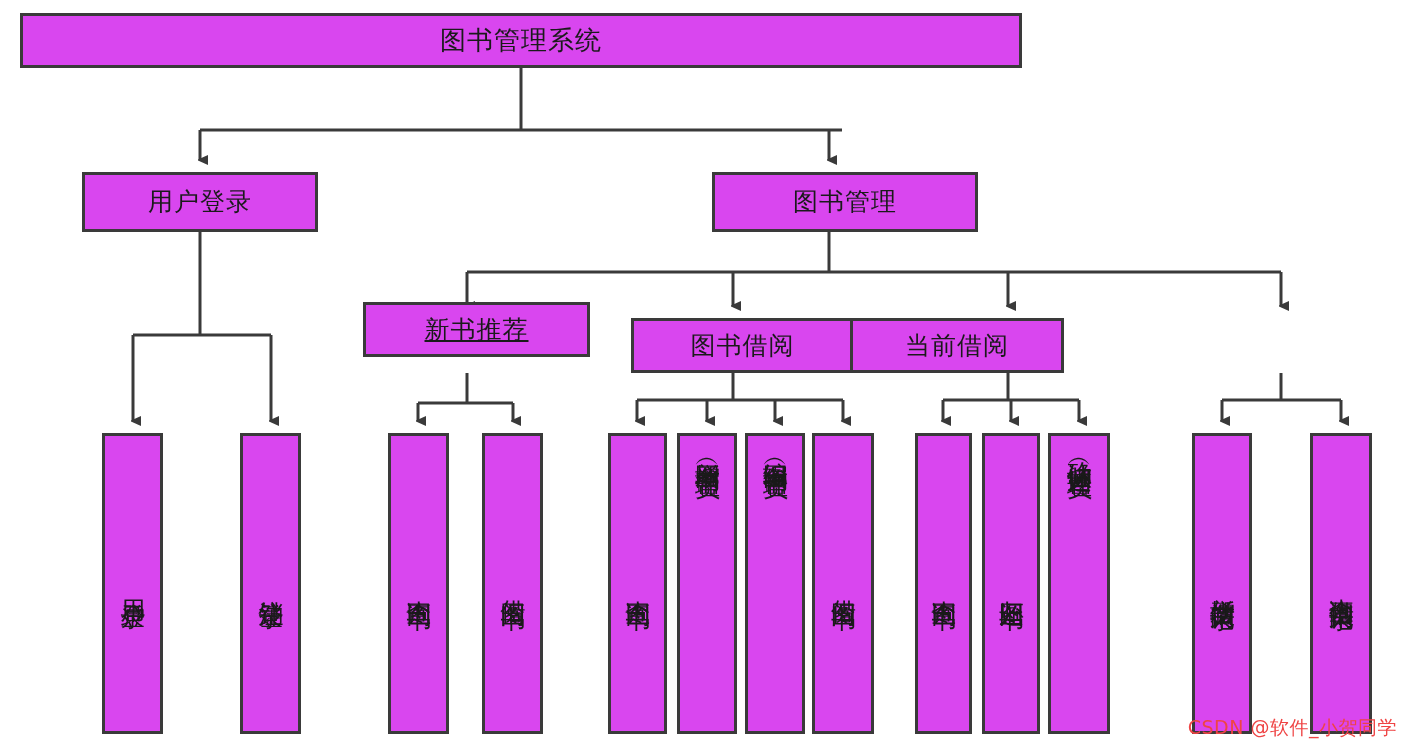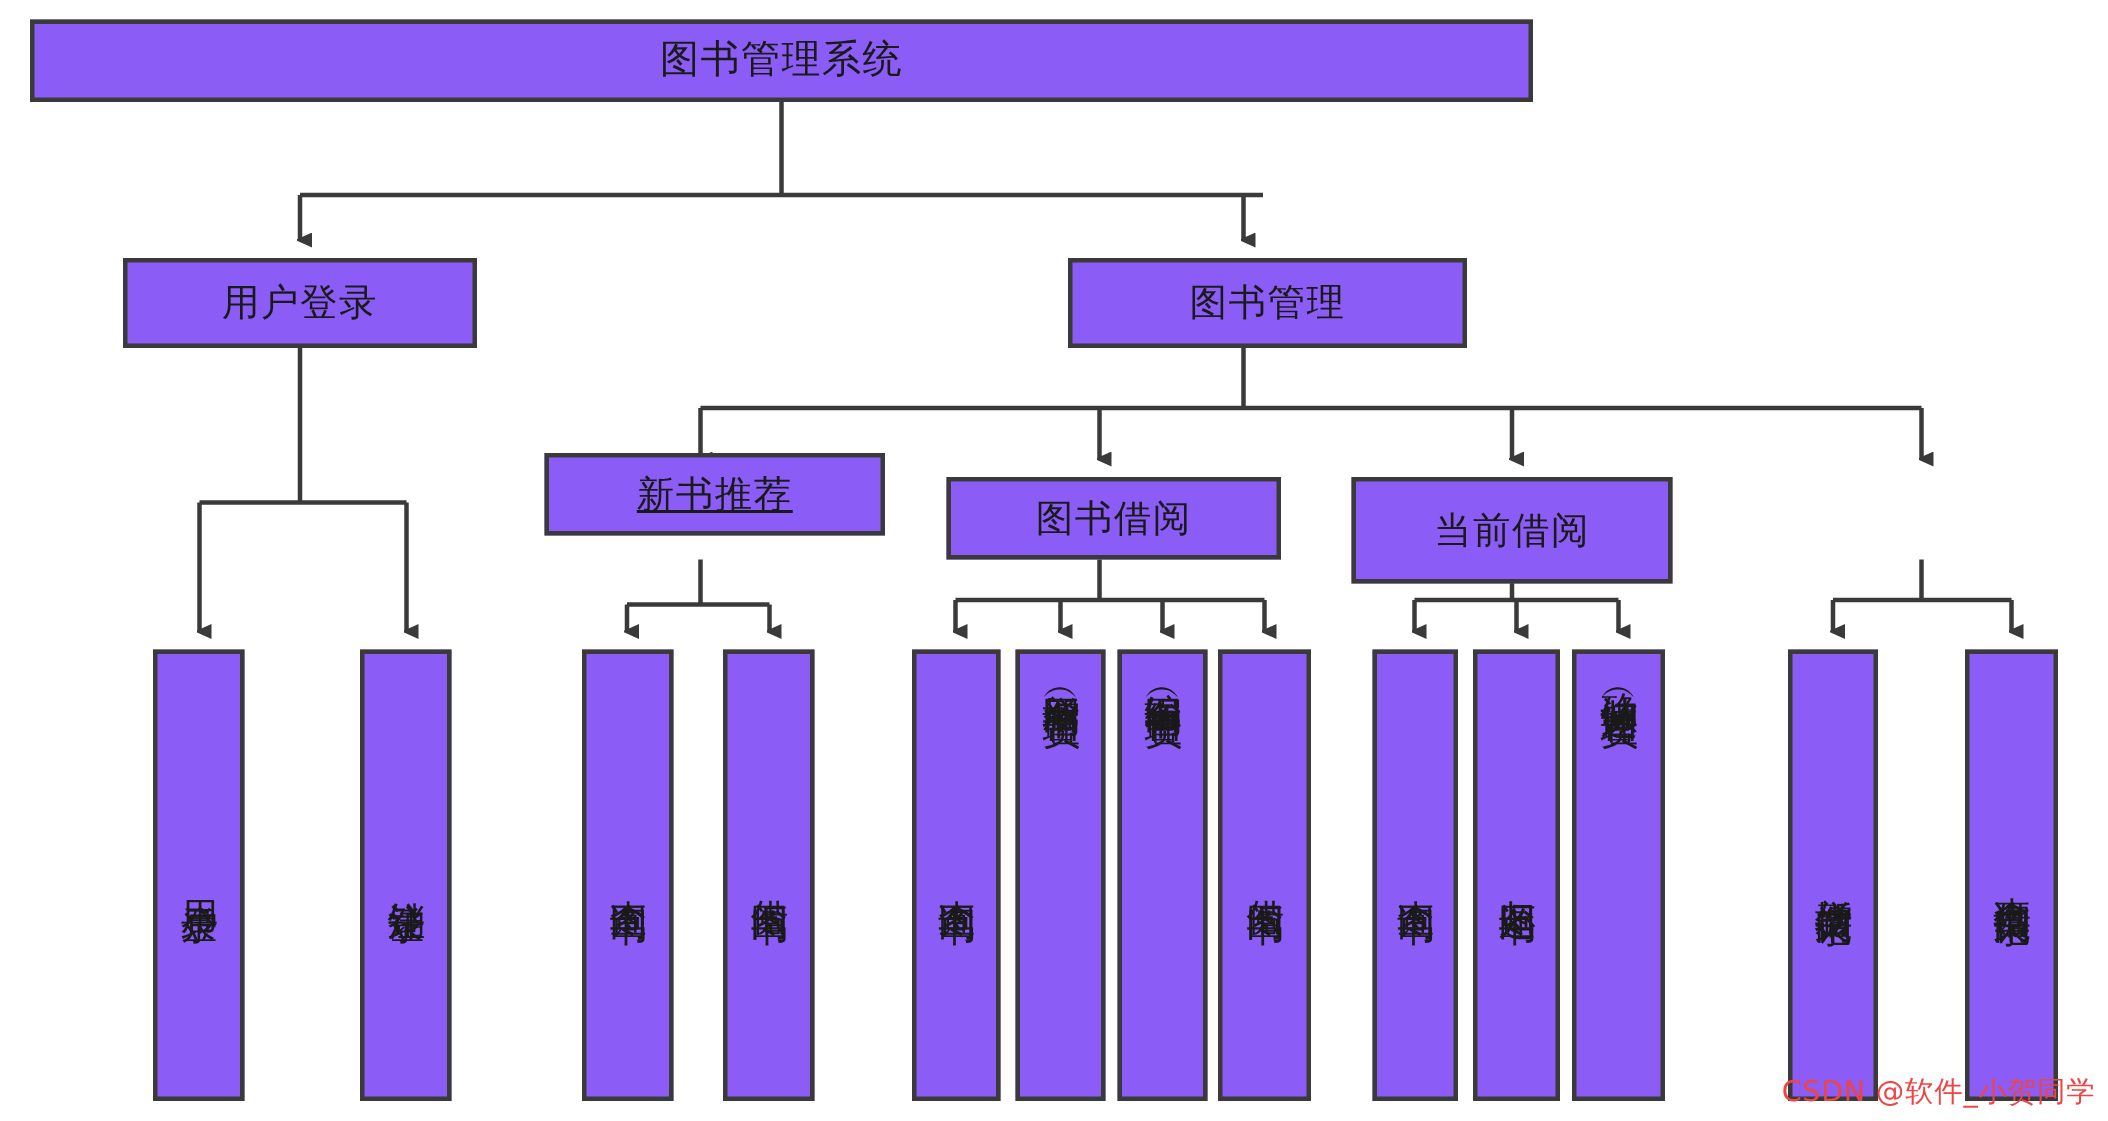--- a/index.html
+++ b/index.html
@@ -21,21 +21,21 @@
     position: absolute;
     left: 0;
     top: 0;
     width: 1405px;
     height: 747px;
     pointer-events: none;
   }
   .node {
     position: absolute;
     box-sizing: border-box;
-    background: #8b5cf6;
+    background: #d946ef;
     border: 3px solid #3a3a3a;
     display: flex;
     align-items: center;
     justify-content: center;
     color: #1a1a1a;
   }
   .node.horiz {
     font-size: 25px;
     letter-spacing: 1px;
     line-height: 1.1;
@@ -138,21 +138,21 @@
   <div class="node horiz" style="left:712px; top:172px; width:266px; height:60px;">
     <span>图书管理</span>
   </div>
 
   <div class="node horiz" style="left:363px; top:302px; width:227px; height:55px;text-decoration:underline;">
     <span>新书推荐</span>
   </div>
   <div class="node horiz" style="left:631px; top:318px; width:223px; height:55px;">
     <span>图书借阅</span>
   </div>
-  <div class="node horiz" style="left:901px; top:318px; width:214px; height:71px;">
+  <div class="node horiz" style="left:850px; top:318px; width:214px; height:55px;">
     <span>当前借阅</span>
   </div>
 
   <div class="node leaf center-text" style="left:102px; top:433px; width:61px; height:301px;">
     <span class="leaf-text">用户登录</span>
   </div>
   <div class="node leaf center-text" style="left:240px; top:433px; width:61px; height:301px;">
     <span class="leaf-text">注销登录</span>
   </div>
 

